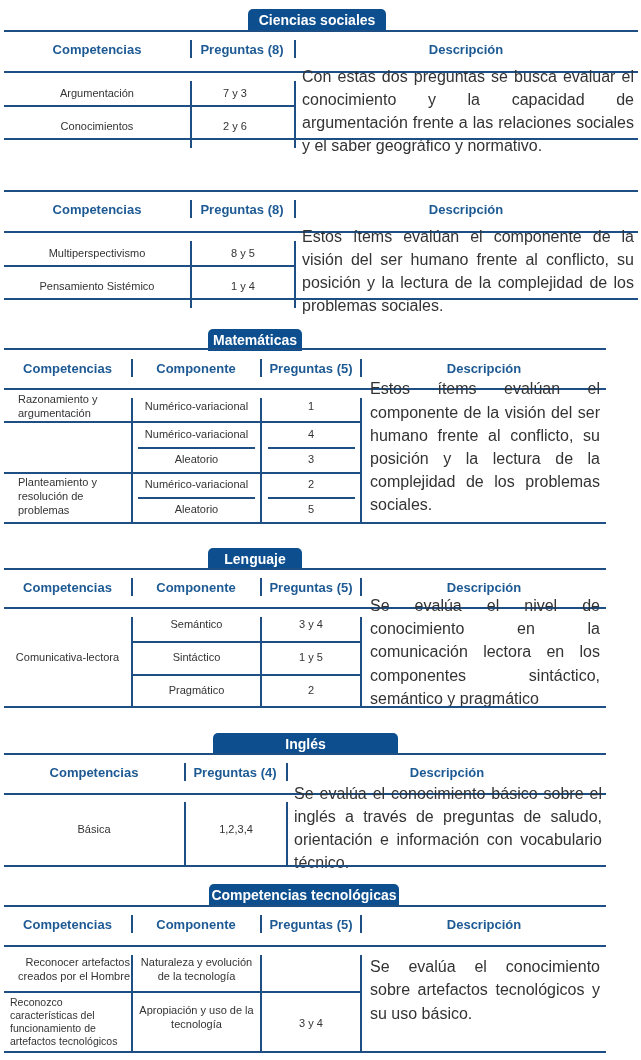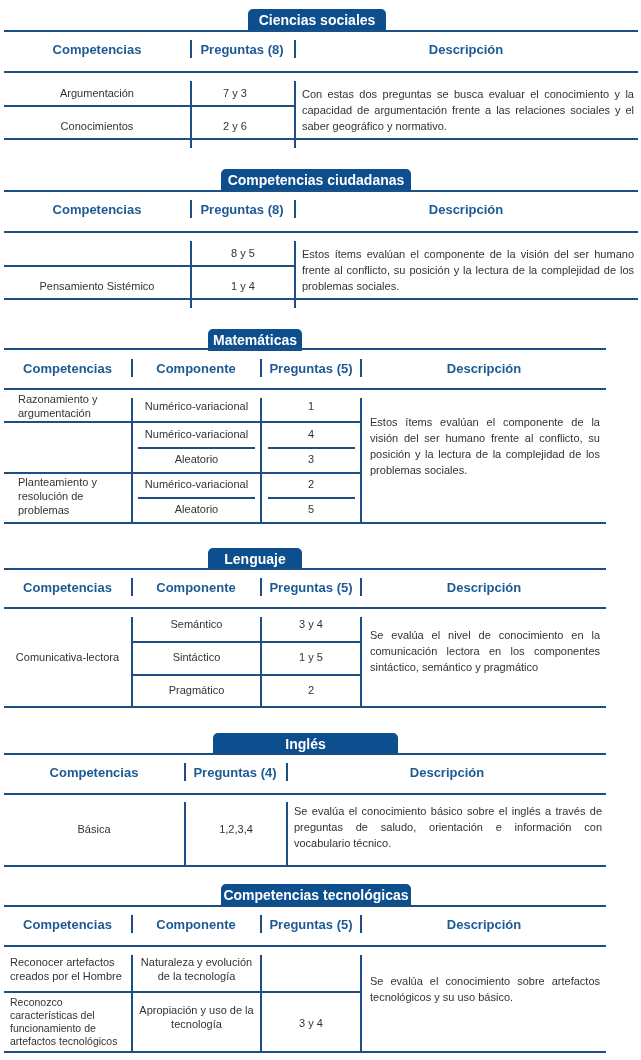--- a/index.html
+++ b/index.html
@@ -6,21 +6,21 @@
   body { width: 641px; height: 1060px; background: #ffffff; font-family: "Liberation Sans", sans-serif; color: #333; position: relative; overflow: hidden; }
   .section { position: absolute; left: 4px; }
   .tab { position: absolute; height: 22px; background: #0d4e8e; color: #fff; font-weight: bold; font-size: 14px; border-radius: 5px 5px 0 0; text-align: center; line-height: 23px; }
   .hline { position: absolute; left: 0; height: 2px; background: #1d4f85; }
   .vline { position: absolute; width: 2px; background: #1d4f85; }
   .hthin { position: absolute; height: 2px; background: #1d4f85; }
   .hdr { position: absolute; color: #1d5a94; font-weight: bold; font-size: 13px; text-align: center; white-space: nowrap; }
   .hsep { position: absolute; width: 2px; height: 18px; background: #1d4f85; }
   .cell { position: absolute; font-size: 11px; color: #333; display: flex; align-items: center; justify-content: center; text-align: center; line-height: 1.25; }
   .cell.left { justify-content: flex-start; text-align: left; }
-  .desc { position: absolute; font-size: 11px; color: #333; line-height: 1.45; text-align: justify; display: flex; align-items: center; }
+  .desc { position: absolute; font-size: 16px; color: #333; line-height: 1.45; text-align: justify; display: flex; align-items: center; }
 </style>
 </head>
 <body>
 
 <div class="section" style="top:9px; width:634px; height:135px;">
   <div class="tab" style="left:244px; width:138px; top:0;">Ciencias sociales</div>
   <div class="hline" style="top:21px; width:634px;"></div>
   <div class="hdr" style="left:0; width:186px; top:33px;">Competencias</div>
   <div class="hsep" style="left:186px; top:31px;"></div>
   <div class="hdr" style="left:188px; width:100px; top:33px;">Preguntas (8)</div>
@@ -32,30 +32,30 @@
   <div class="cell" style="left:0; width:186px; top:66px; height:38px;">Argumentación</div>
   <div class="cell" style="left:188px; width:86px; top:66px; height:38px;">7 y 3</div>
   <div class="hthin" style="left:0; width:290px; top:96px;"></div>
   <div class="cell" style="left:0; width:186px; top:98px; height:40px;">Conocimientos</div>
   <div class="cell" style="left:180px; width:102px; top:98px; height:40px;">2 y 6</div>
   <div class="desc" style="left:298px; width:332px; top:66px; height:72px;">Con estas dos preguntas se busca evaluar el conocimiento y la capacidad de argumentación frente a las relaciones sociales y el saber geográfico y normativo.</div>
   <div class="hline" style="top:129px; width:634px;"></div>
 </div>
 
 <div class="section" style="top:169px; width:634px; height:135px;">
-  <div class="tab" style="left:217px; width:190px; top:0;">Competencias ciudadanas</div>
   <div class="hline" style="top:21px; width:634px;"></div>
   <div class="hdr" style="left:0; width:186px; top:33px;">Competencias</div>
   <div class="hsep" style="left:186px; top:31px;"></div>
   <div class="hdr" style="left:188px; width:100px; top:33px;">Preguntas (8)</div>
   <div class="hsep" style="left:290px; top:31px;"></div>
   <div class="hdr" style="left:292px; width:340px; top:33px;">Descripción</div>
   <div class="hline" style="top:62px; width:634px;"></div>
   <div class="vline" style="left:186px; top:72px; height:67px;"></div>
   <div class="vline" style="left:290px; top:72px; height:67px;"></div>
+  <div class="cell" style="left:0; width:186px; top:66px; height:38px;">Multiperspectivismo</div>
   <div class="cell" style="left:188px; width:102px; top:66px; height:38px;">8 y 5</div>
   <div class="hthin" style="left:0; width:290px; top:96px;"></div>
   <div class="cell" style="left:0; width:186px; top:98px; height:40px;">Pensamiento Sistémico</div>
   <div class="cell" style="left:188px; width:102px; top:98px; height:40px;">1 y 4</div>
   <div class="desc" style="left:298px; width:332px; top:66px; height:72px;">Estos ítems evalúan el componente de la visión del ser humano frente al conflicto, su posición y la lectura de la complejidad de los problemas sociales.</div>
   <div class="hline" style="top:129px; width:634px;"></div>
 </div>
 
 <div class="section" style="top:329px; width:602px; height:195px;">
   <div class="tab" style="left:204px; width:94px; top:0;">Matemáticas</div>
@@ -136,34 +136,34 @@
   <div class="hline" style="top:60px; width:602px;"></div>
   <div class="vline" style="left:180px; top:69px; height:63px;"></div>
   <div class="vline" style="left:282px; top:69px; height:63px;"></div>
   <div class="cell" style="left:0; width:180px; top:63px; height:68px;">Básica</div>
   <div class="cell" style="left:182px; width:100px; top:63px; height:68px;">1,2,3,4</div>
   <div class="desc" style="left:290px; width:308px; top:63px; height:64px;">Se evalúa el conocimiento básico sobre el inglés a través de preguntas de saludo, orientación e información con vocabulario técnico.</div>
   <div class="hline" style="top:132px; width:602px;"></div>
 </div>
 
 <div class="section" style="top:884px; width:602px; height:170px;">
-  <div class="tab" style="left:205px; width:190px; top:0;margin-left:12px;">Competencias tecnológicas</div>
+  <div class="tab" style="left:205px; width:190px; top:0;">Competencias tecnológicas</div>
   <div class="hline" style="top:21px; width:602px;"></div>
   <div class="hdr" style="left:0; width:127px; top:33px;">Competencias</div>
   <div class="hsep" style="left:127px; top:31px;"></div>
   <div class="hdr" style="left:129px; width:126px; top:33px;">Componente</div>
   <div class="hsep" style="left:256px; top:31px;"></div>
   <div class="hdr" style="left:258px; width:98px; top:33px;">Preguntas (5)</div>
   <div class="hsep" style="left:356px; top:31px;"></div>
   <div class="hdr" style="left:358px; width:244px; top:33px;">Descripción</div>
   <div class="hline" style="top:61px; width:602px;"></div>
   <div class="vline" style="left:127px; top:71px; height:97px;"></div>
   <div class="vline" style="left:256px; top:71px; height:97px;"></div>
   <div class="vline" style="left:356px; top:71px; height:97px;"></div>
-  <div class="cell left" style="left:6px; width:120px; top:66px; height:40px;">Reconocer artefactos creados por el Hombre</div>
+  <div class="cell left" style="left:6px; width:120px; top:66px; height:40px;text-align:right;">Reconocer artefactos creados por el Hombre</div>
   <div class="cell" style="left:135px; width:115px; top:66px; height:40px;">Naturaleza y evolución de la tecnología</div>
   <div class="hthin" style="left:0; width:358px; top:107px;"></div>
   <div class="cell left" style="left:6px; width:122px; top:109px; height:58px; font-size:10.5px;">Reconozco características del funcionamiento de artefactos tecnológicos</div>
   <div class="cell" style="left:135px; width:115px; top:109px; height:50px;">Apropiación y uso de la tecnología</div>
   <div class="cell" style="left:258px; width:98px; top:112px; height:56px;">3 y 4</div>
   <div class="desc" style="left:366px; width:230px; top:66px; height:100px; padding-bottom:20px;">Se evalúa el conocimiento sobre artefactos tecnológicos y su uso básico.</div>
   <div class="hline" style="top:167px; width:602px;"></div>
 </div>
 
 </body></html>

